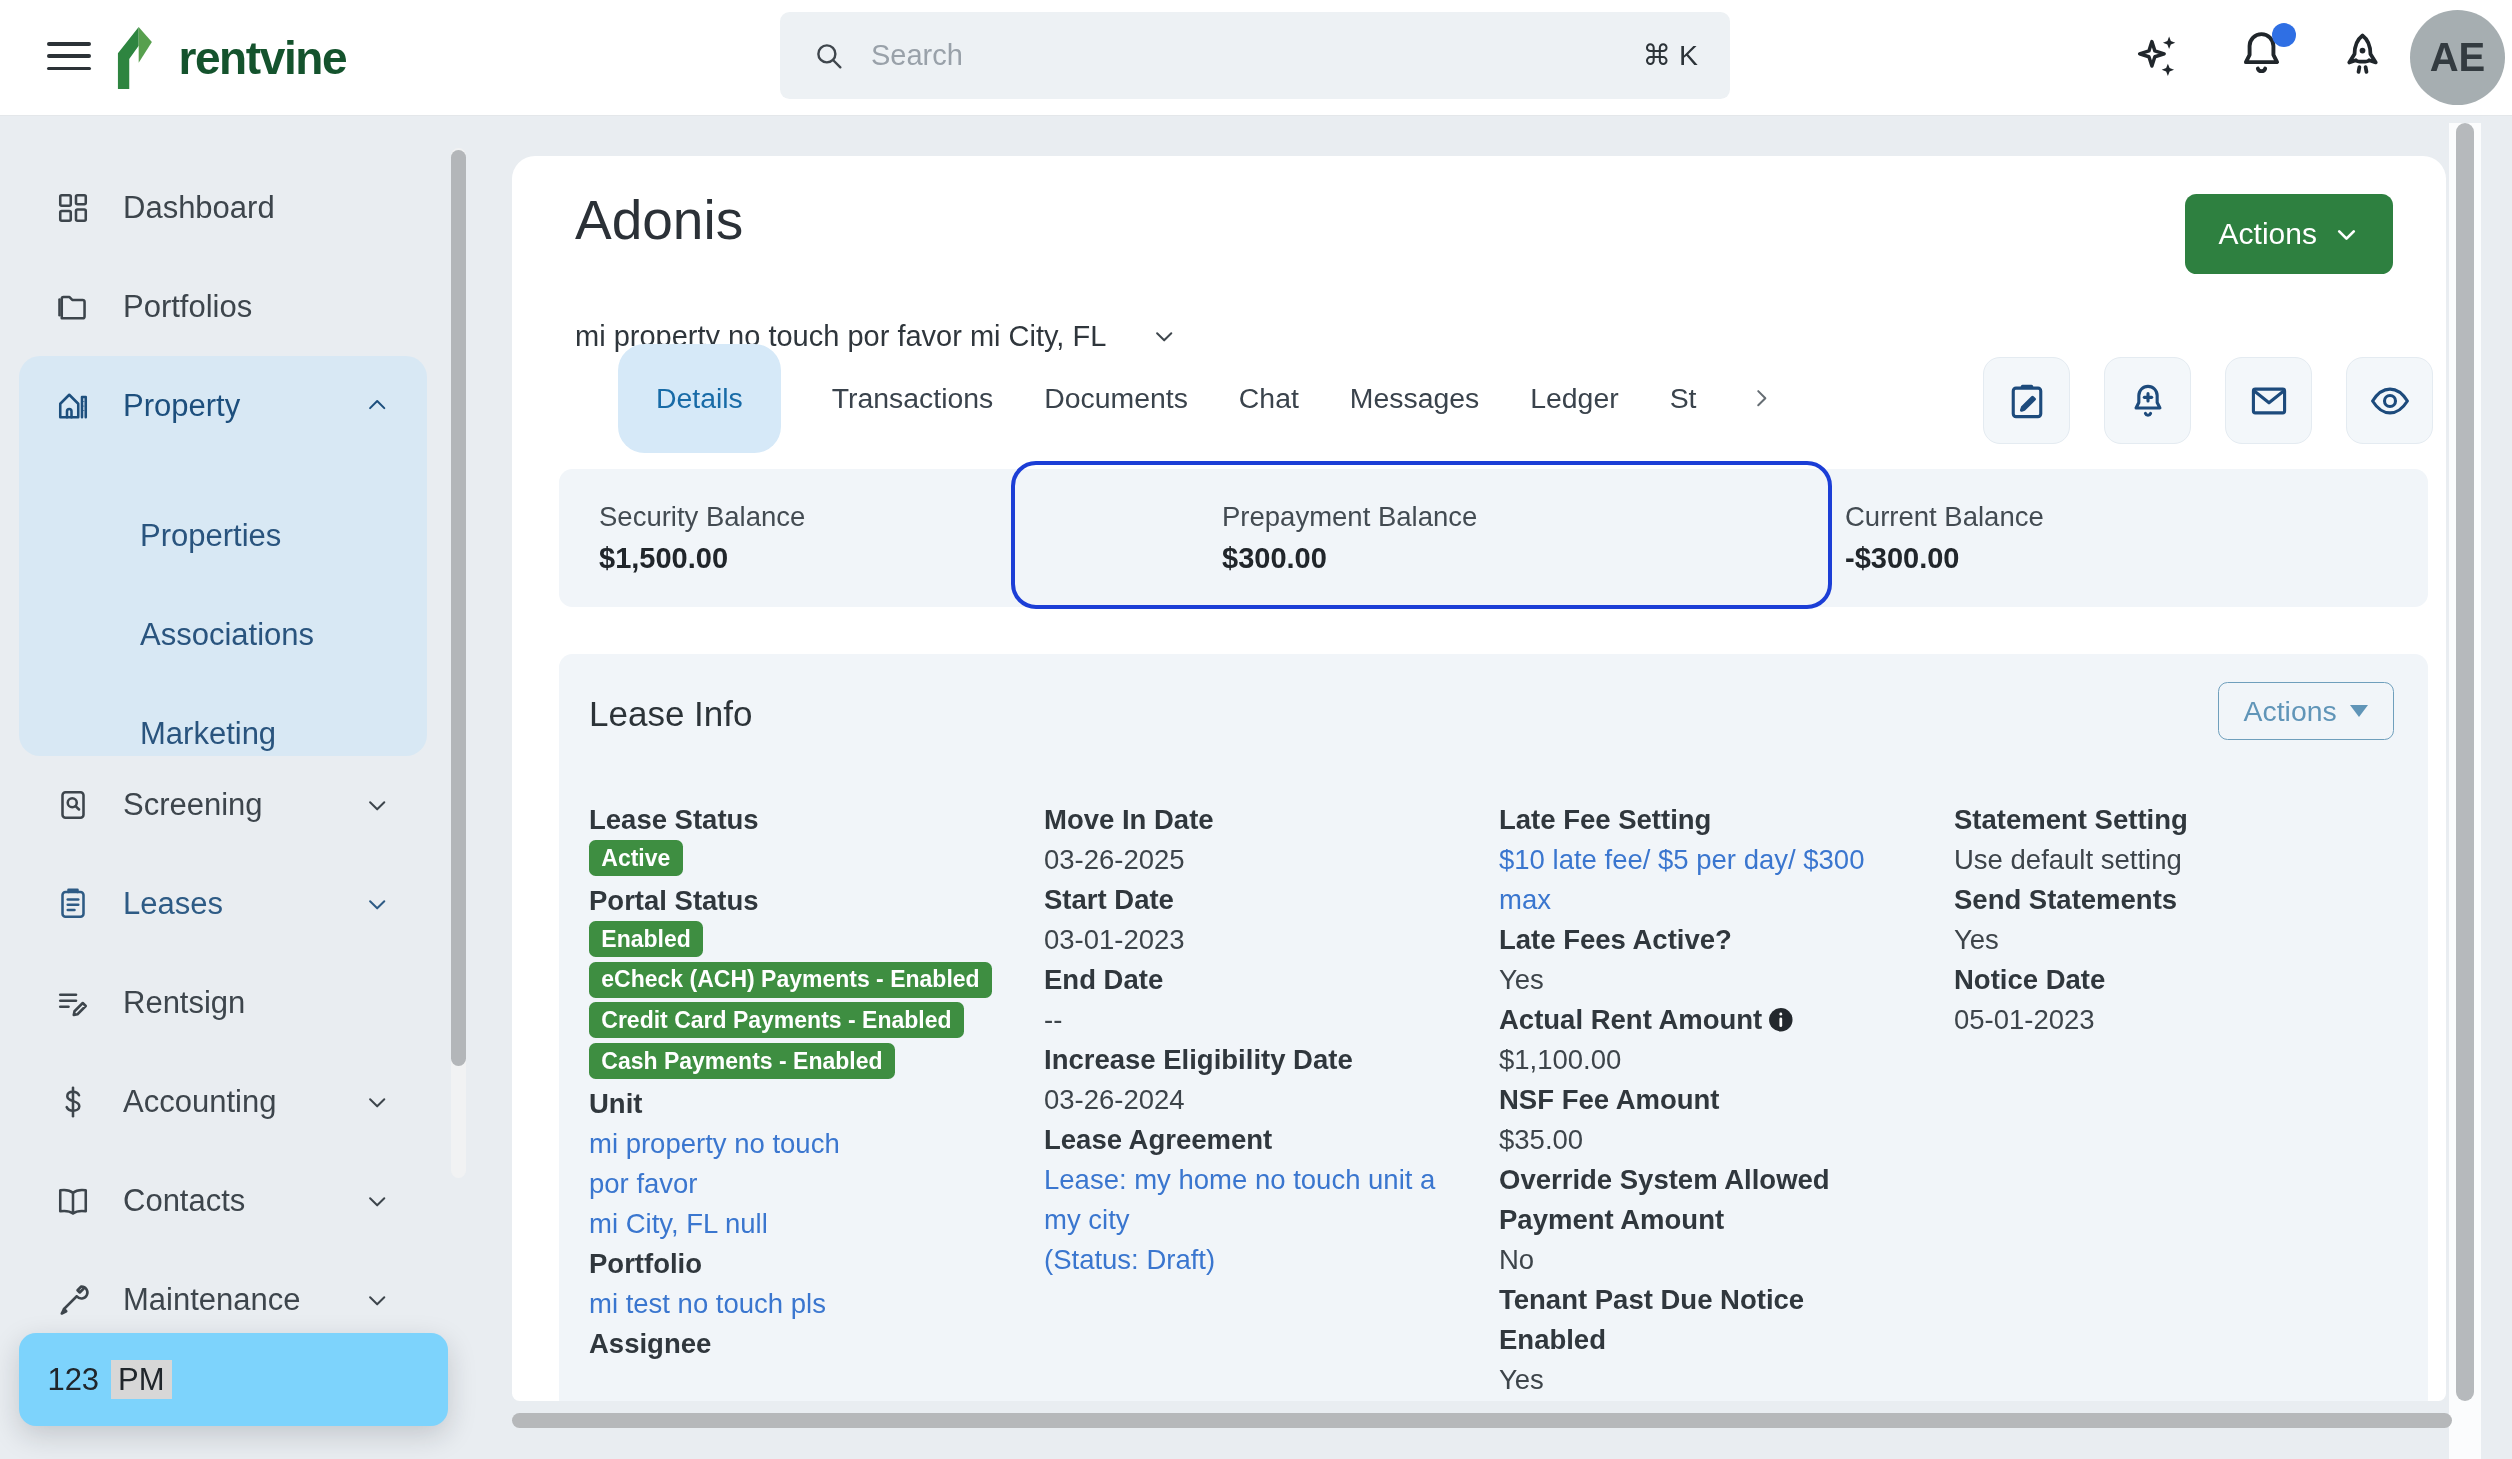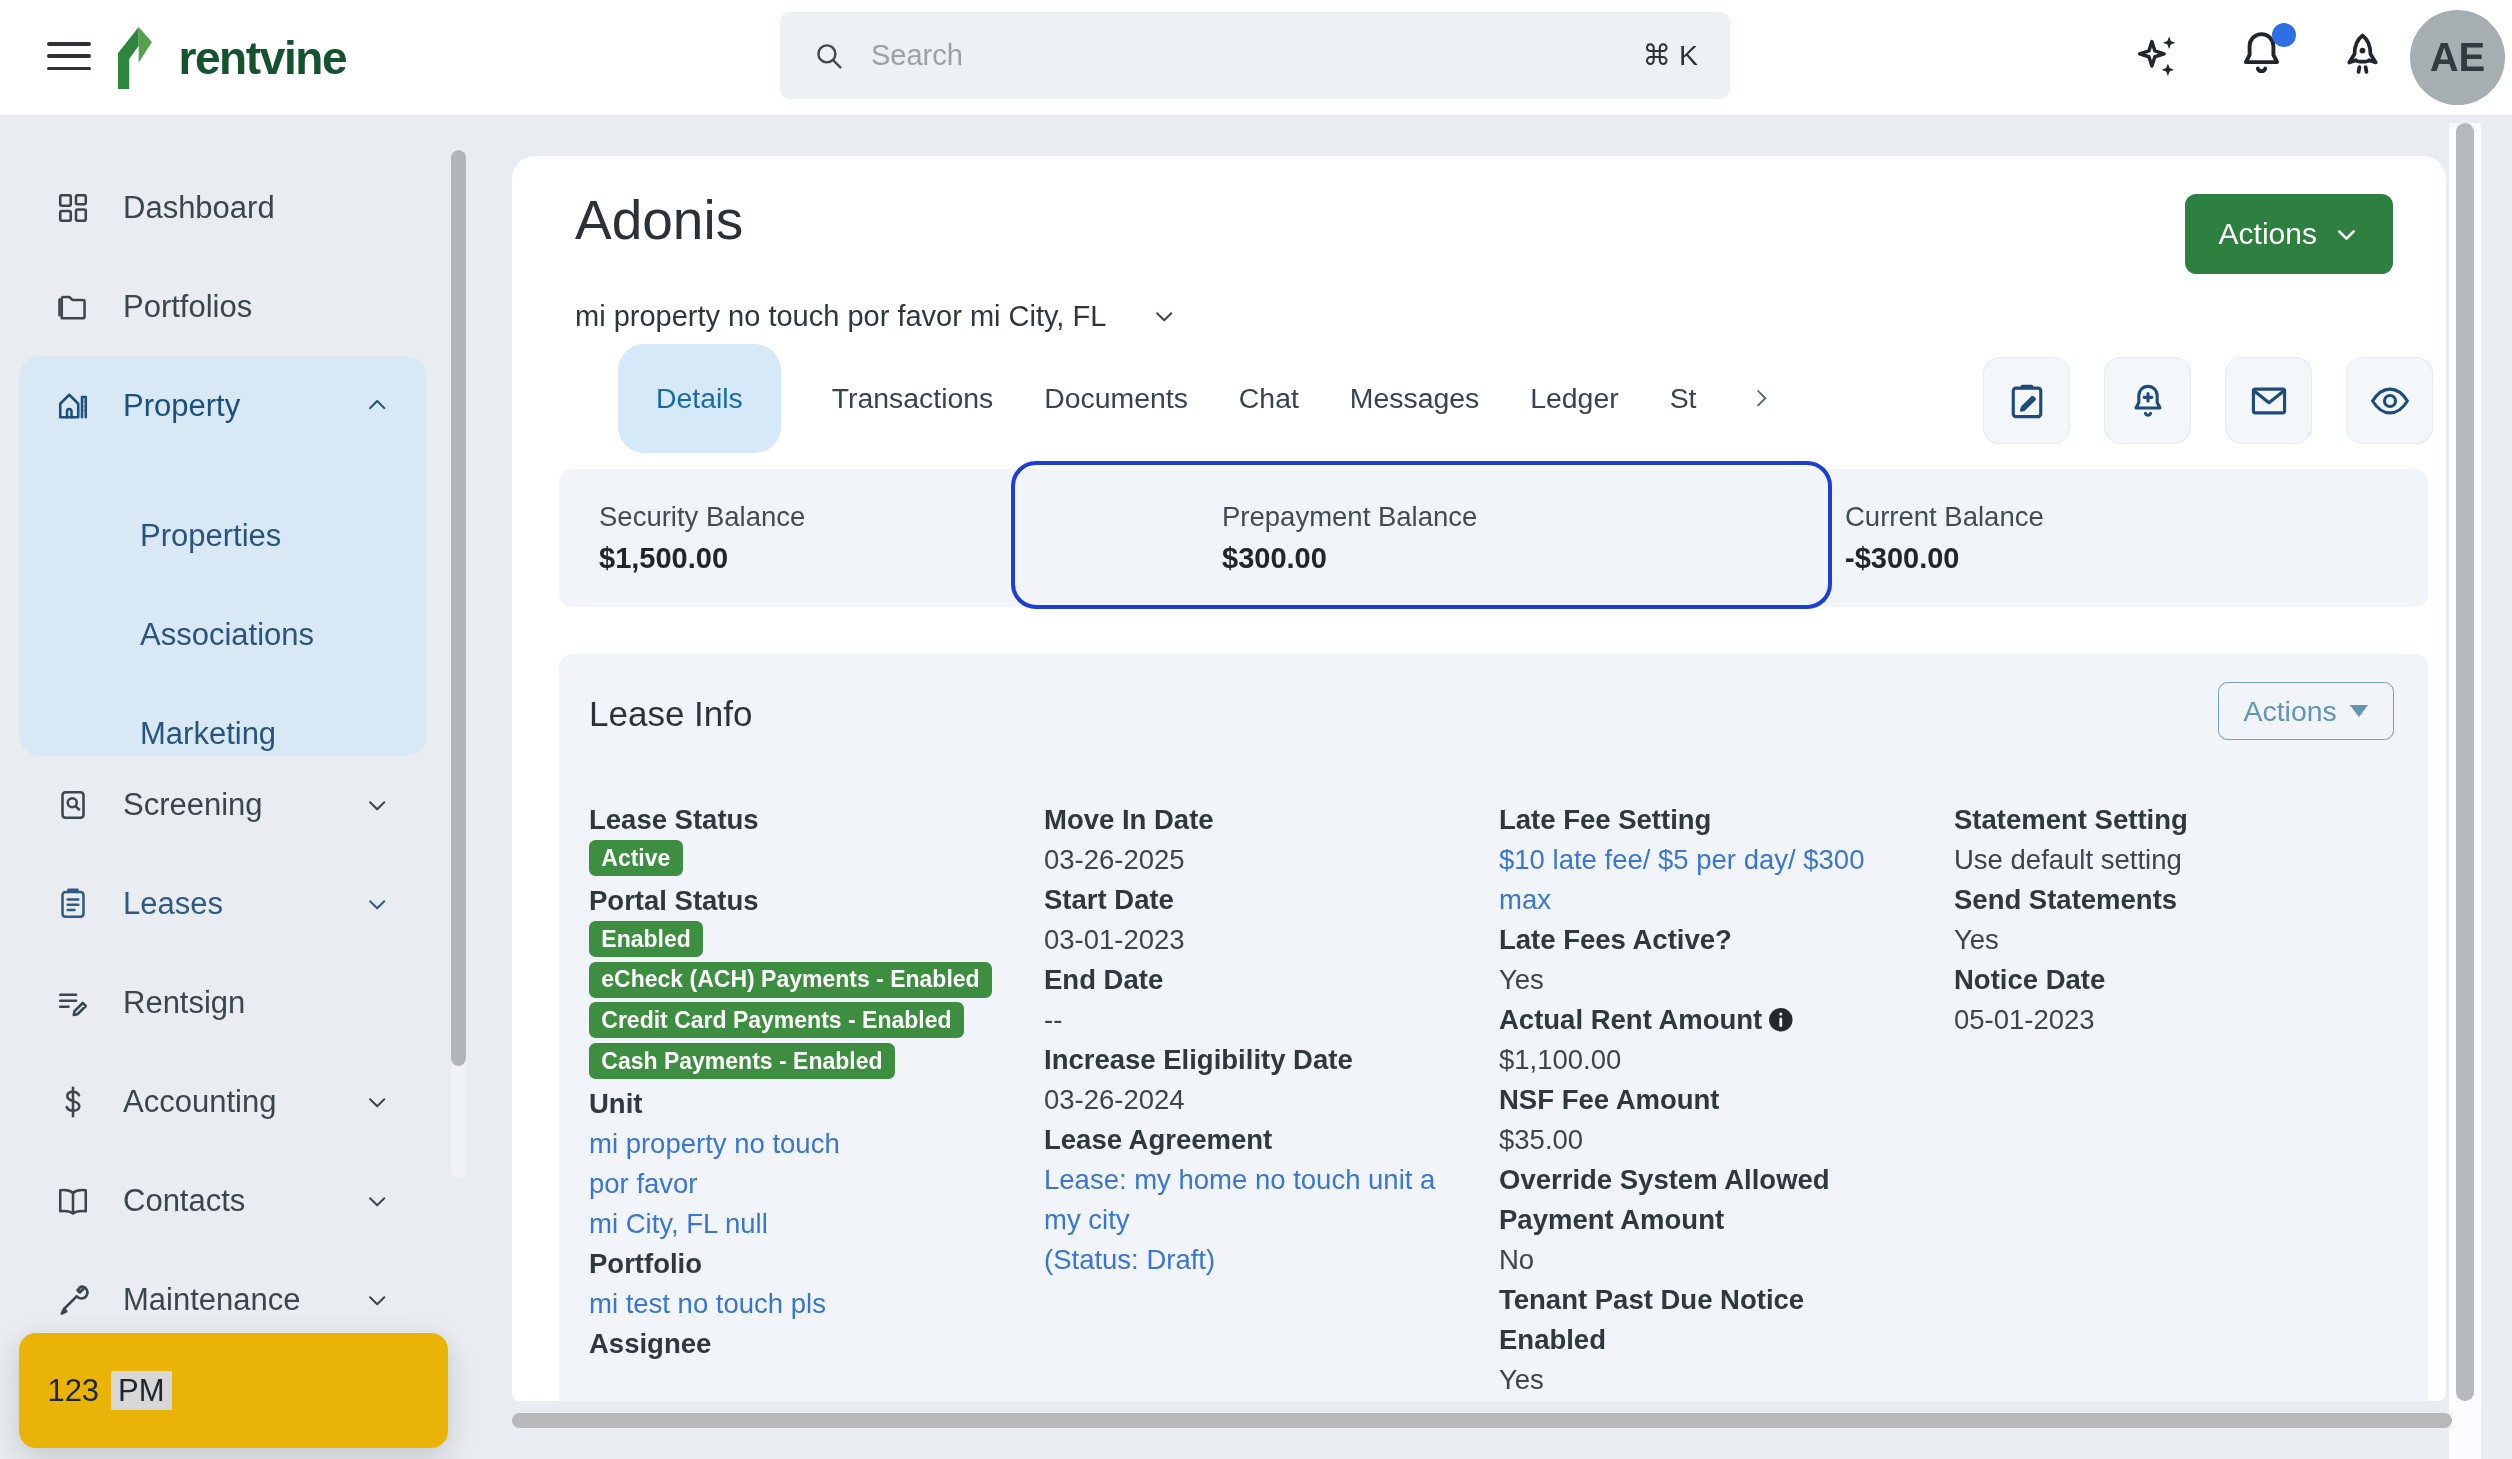--- a/index.html
+++ b/index.html
@@ -35,27 +35,27 @@
   .side-row .chev{position:absolute;right:55px;color:#3d454c;}
   .side-first{margin-top:42px;}
   .group{margin:0 19px;background:#d8e8f4;border-radius:21px;padding-bottom:3.8px;}
   .group .side-row .ic{margin-left:34px;color:#1d4f7d;}
   .group .side-row .lbl{color:#1d4f7d;}
   .group .side-row .chev{right:36px;color:#1d4f7d;}
   .sub-row{height:99px;display:flex;align-items:flex-end;padding-left:121px;font-size:31px;color:#29547e;cursor:pointer;}
   .row-leases .ic,.row-leases .lbl{color:#2e5b85 !important;}
   .side-scroll{position:absolute;left:451px;top:148px;width:15px;height:1030px;background:#f1f2f3;border-radius:7.6px;z-index:40;}
   .side-scroll .thumb{position:absolute;left:0;top:1.9px;width:15px;height:916px;background:#b3b6b9;border-radius:7.6px;}
-  .overlay-card{position:absolute;left:19px;top:1333px;width:429px;height:115px;background:#eab308;border-radius:17px;box-shadow:0 9.5px 28.4px rgba(20,30,40,.18);display:flex;align-items:center;padding-left:28.4px;z-index:50;font-size:31px;color:#20262b;}
+  .overlay-card{position:absolute;left:19px;top:1333px;width:429px;height:93px;background:#7dd3fc;border-radius:17px;box-shadow:0 9.5px 28.4px rgba(20,30,40,.18);display:flex;align-items:center;padding-left:28.4px;z-index:50;font-size:31px;color:#20262b;}
   .overlay-card .hl{background:#d7d7d7;padding:1.9px 7.6px;margin-left:11.4px;}
 
   
   .main-card{position:absolute;left:512px;top:156px;width:1934px;height:1245px;background:#ffffff;border-radius:23px 23px 7.6px 7.6px;overflow:hidden;z-index:5;}
   .page-title{position:absolute;left:63px;top:32px;font-size:55px;font-weight:400;color:#2b3137;}
-  .subtitle-row{position:absolute;left:63px;top:144px;display:flex;align-items:center;gap:44px;cursor:pointer;}
+  .subtitle-row{position:absolute;left:63px;top:164px;display:flex;align-items:center;gap:44px;cursor:pointer;}
   .subtitle-row .sub{font-size:29px;color:#2f363c;}
   .subtitle-row .chev{color:#3f474d;}
   .actions-btn{position:absolute;right:53px;top:38px;height:80px;padding:0 34px;background:#2e8040;border-radius:11.4px;display:flex;align-items:center;gap:17px;cursor:pointer;}
   .actions-btn .t{font-size:30px;color:#ffffff;font-weight:500;}
   .actions-btn .chev{color:#ffffff;}
   .tabs-row{position:absolute;left:106px;top:199px;height:87px;display:flex;align-items:center;gap:51px;}
   .tab{font-size:28.4px;color:#3a434c;cursor:pointer;white-space:nowrap;}
   .tab.active{background:#d6e9f8;color:#186ba7;border-radius:26.5px;padding:38px 38px;font-weight:500;}
   .tabs-more{display:flex;align-items:center;color:#656d73;cursor:pointer;}
   .icon-btns{position:absolute;left:1471px;top:201px;display:flex;gap:34px;}

